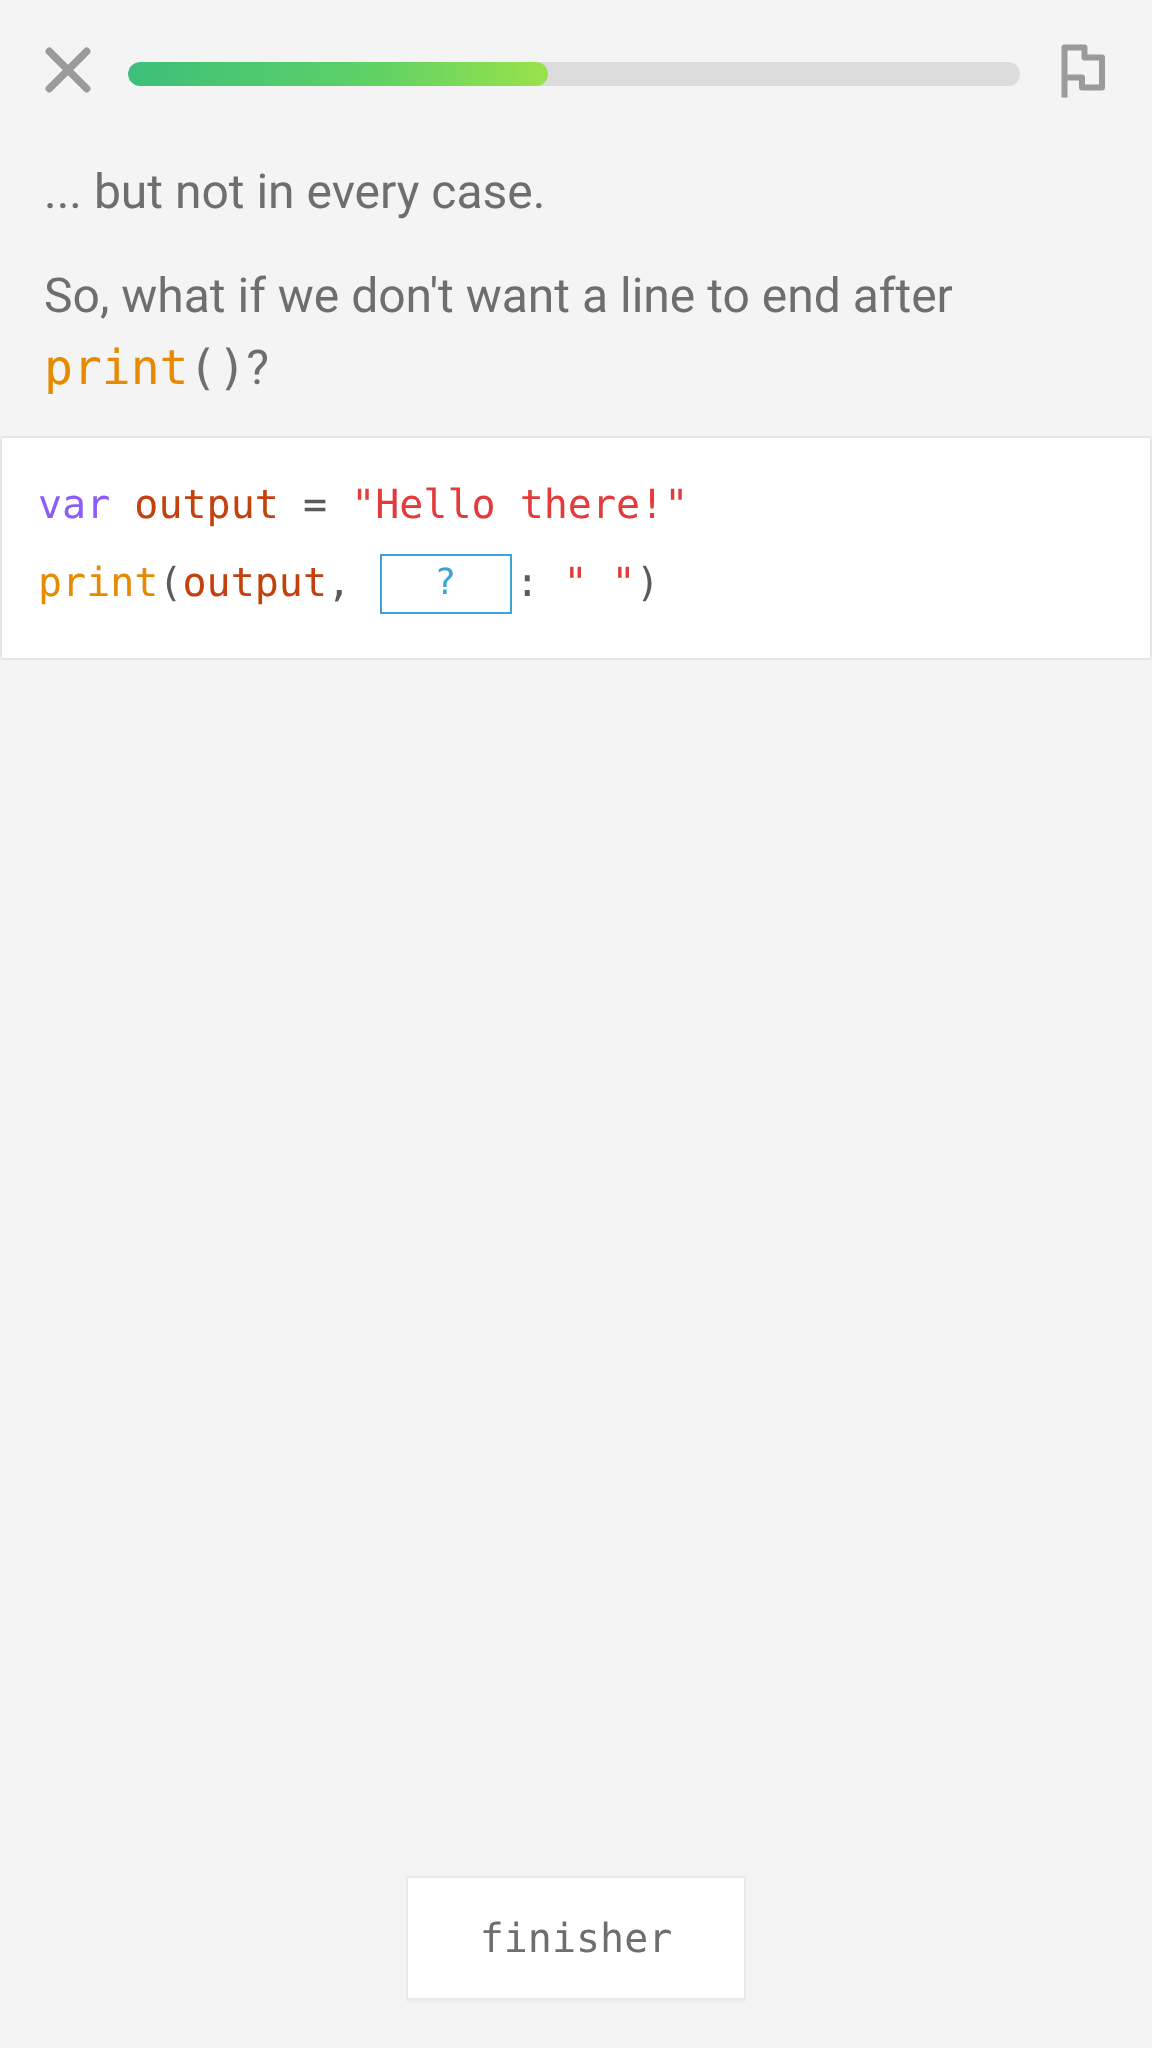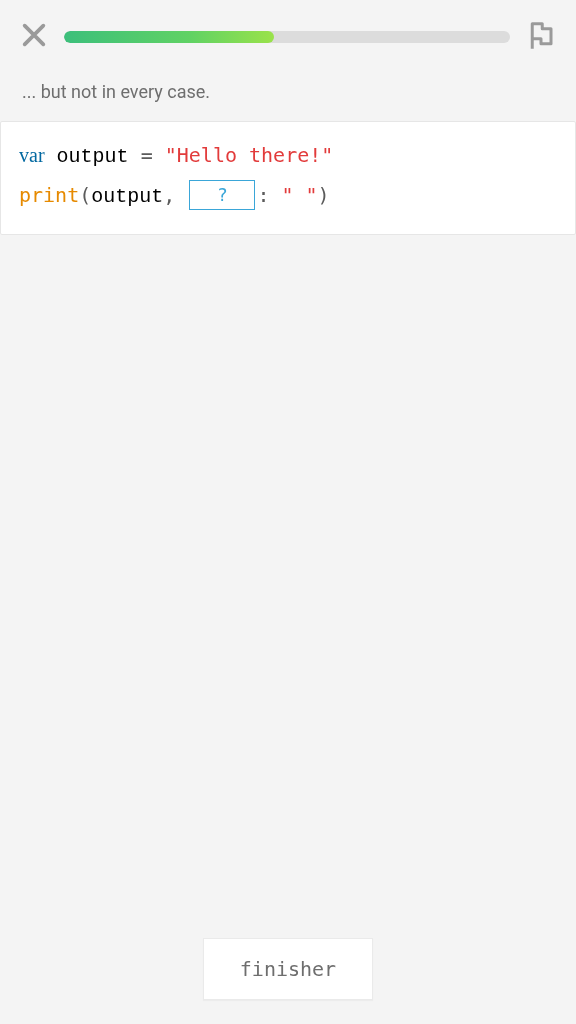--- a/index.html
+++ b/index.html
@@ -49,21 +49,21 @@
     .flag-icon svg {
       width: 30px;
       height: 30px;
       stroke: #9a9a9a;
       stroke-width: 2.4;
       fill: none;
       stroke-linejoin: round;
     }
     .content {
       padding: 14px 22px 0 22px;
-      font-size: 18px;
+      font-size: 24px;
       line-height: 1.5;
       color: #6e6e6e;
     }
     .content p {
       margin-bottom: 16px;
     }
     .code-inline {
       font-family: "Menlo", "Consolas", monospace;
       color: #e68a00;
     }
@@ -74,22 +74,22 @@
       margin: 10px 0 0 0;
       background: #ffffff;
       border: 1px solid #e6e6e6;
       border-radius: 2px;
       padding: 14px 18px 18px 18px;
       font-family: "Menlo", "Consolas", monospace;
       font-size: 20px;
       line-height: 1.95;
       color: #6e6e6e;
     }
-    .tok-keyword { color: #0369a1; font-family: Liberation Serif, serif; }
-    .tok-ident { color: #000000; font-family: Liberation Mono, monospace; }
+    .tok-keyword { color: #8b5cf6; }
+    .tok-ident { color: #c2410c; }
     .tok-equals { color: #5b5b5b; }
     .tok-string { color: #e23b3b; }
     .tok-func { color: #e68a00; }
     .tok-paren { color: #5b5b5b; }
     .tok-comma { color: #5b5b5b; }
     .tok-colon { color: #5b5b5b; }
 
     .blank-box {
       display: inline-flex;
       align-items: center;
@@ -143,20 +143,23 @@
   </div>
   <div class="flag-icon">
     <svg viewBox="0 0 24 24">
       <path d="M5 3 h8 v4 h7 v12 h-8 v-4 h-7 z M5 3 v20"></path>
     </svg>
   </div>
 </div>
 
 <div class="content">
   <p>... but not in every case.</p>
+  <p>
+    <span>So, what if we don't want a line to end after </span><span class="code-inline"><span>print</span><span class="paren">()</span></span><span>?</span>
+  </p>
 </div>
 
 <div class="code-card">
   <div>
     <span class="tok-keyword">var</span>
     <span class="tok-ident">output</span>
     <span class="tok-equals">=</span>
     <span class="tok-string">"Hello there!"</span>
   </div>
   <div>

